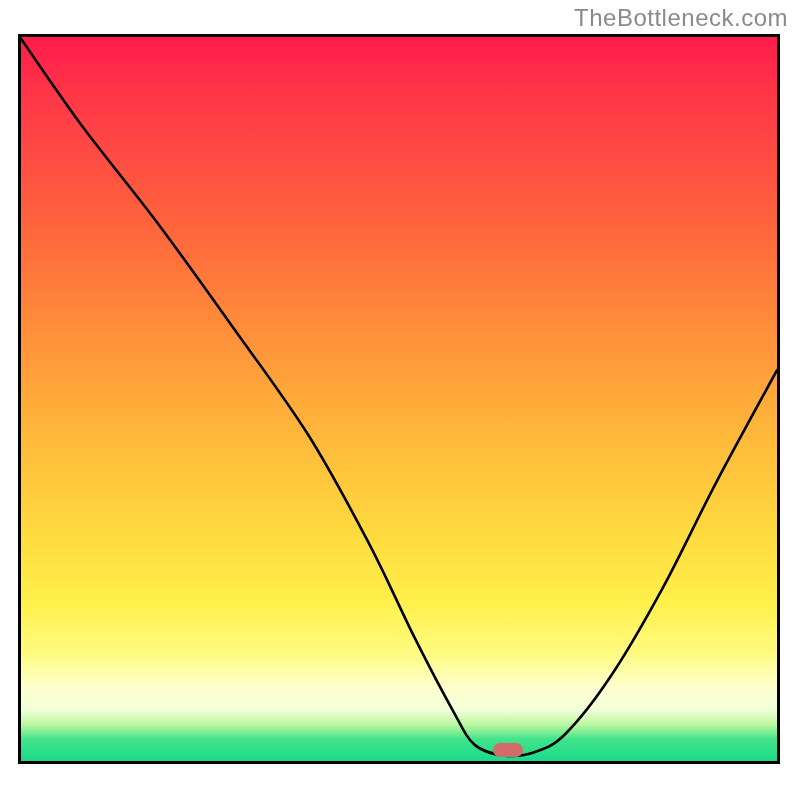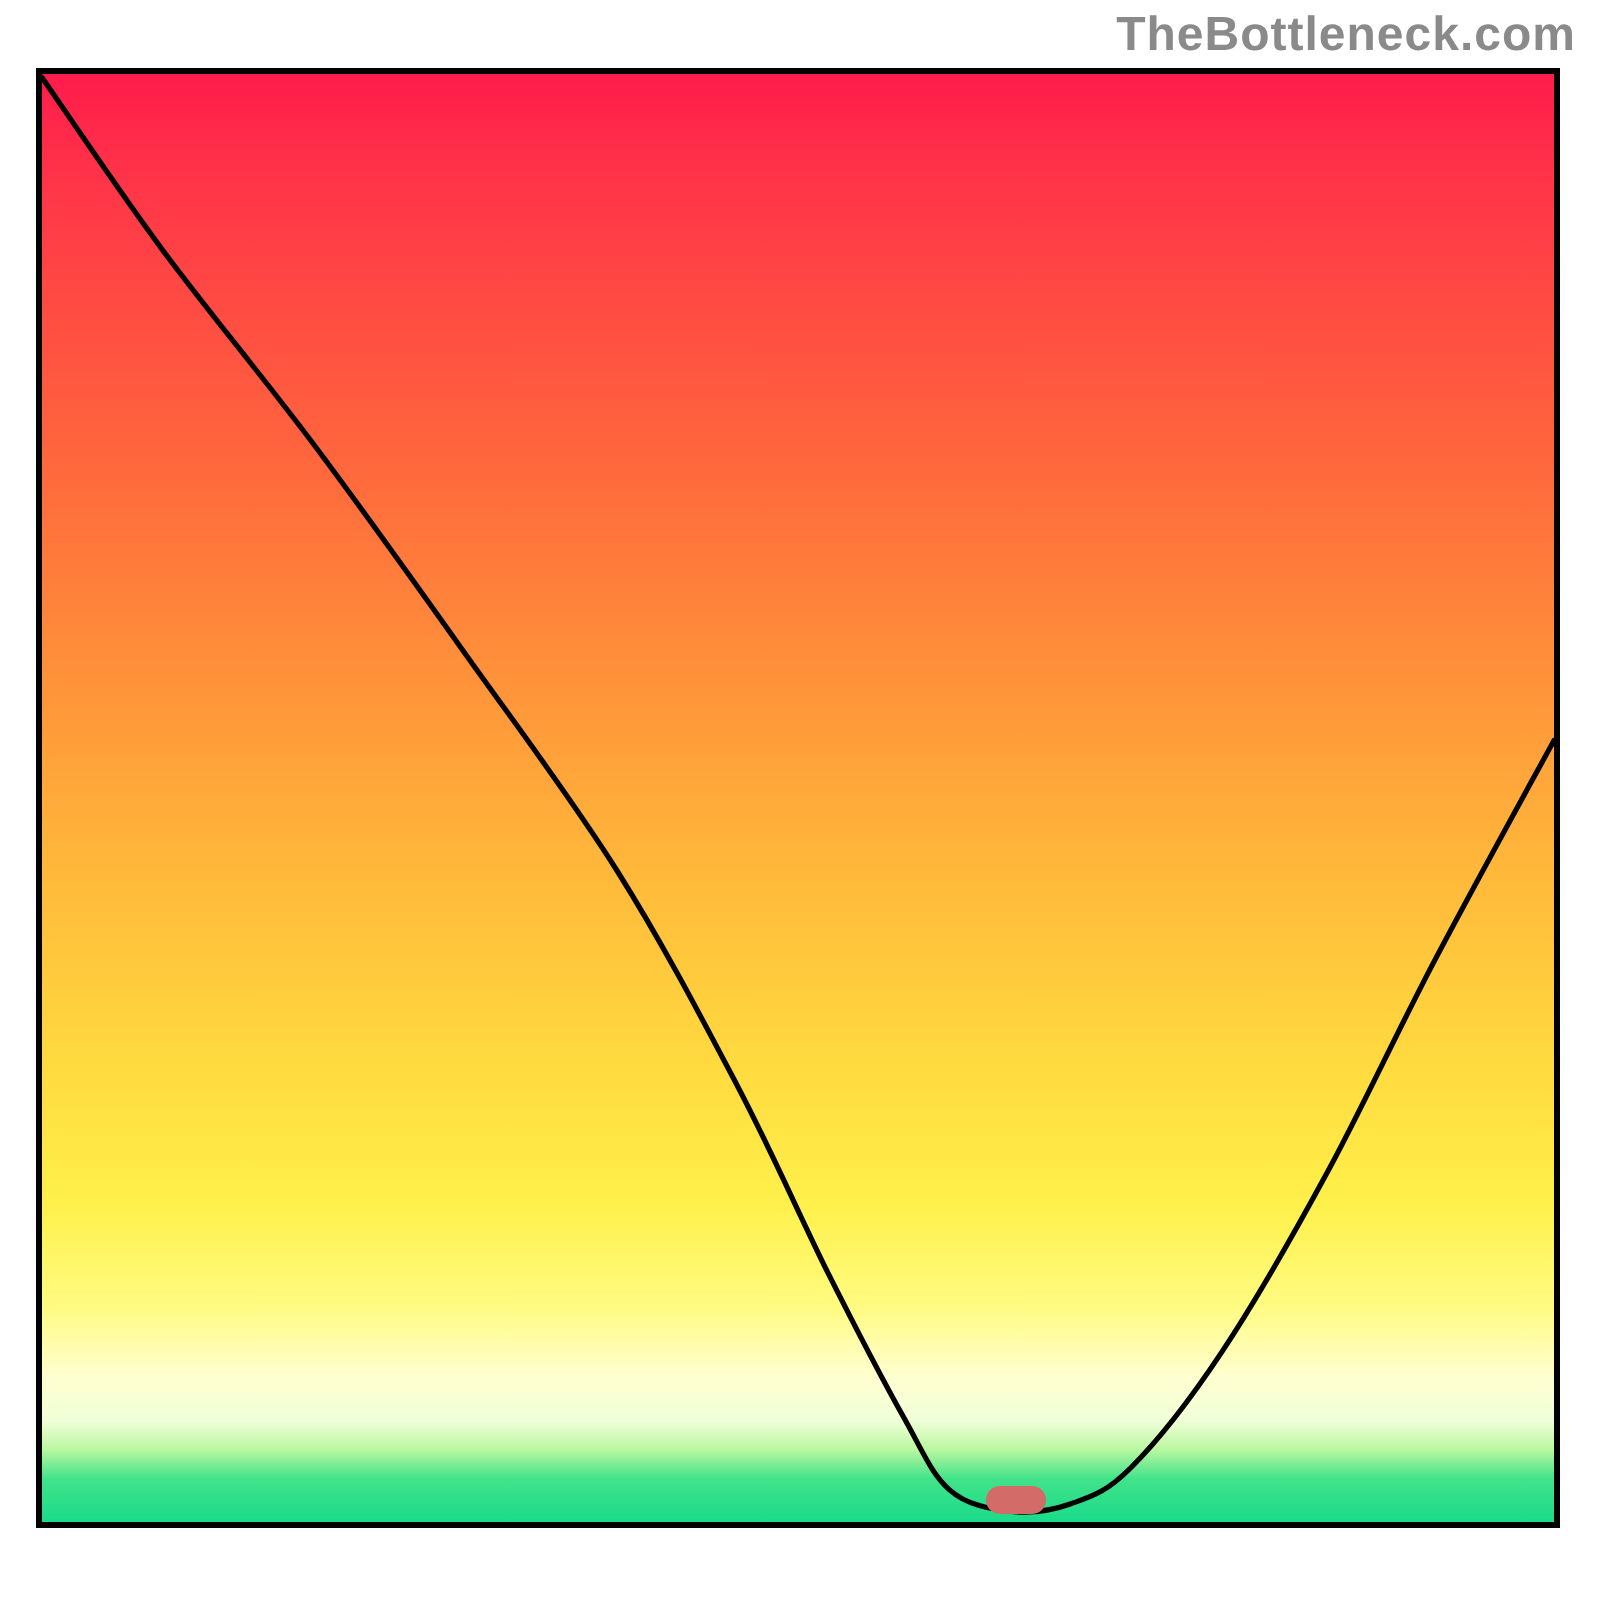--- a/index.html
+++ b/index.html
@@ -14,21 +14,21 @@
     width: 800px;
     height: 800px;
     background: #ffffff;
   }
   .watermark {
     position: absolute;
     top: 4px;
     right: 12px;
     font-family: Arial, Helvetica, sans-serif;
     font-size: 24px;
-    font-weight: 700;
+    font-weight: 400;
     color: #8a8a8a;
     letter-spacing: 0.5px;
     z-index: 10;
   }
   .frame-border {
     position: absolute;
     top: 34px;
     left: 18px;
     width: 762px;   
     height: 730px;  

